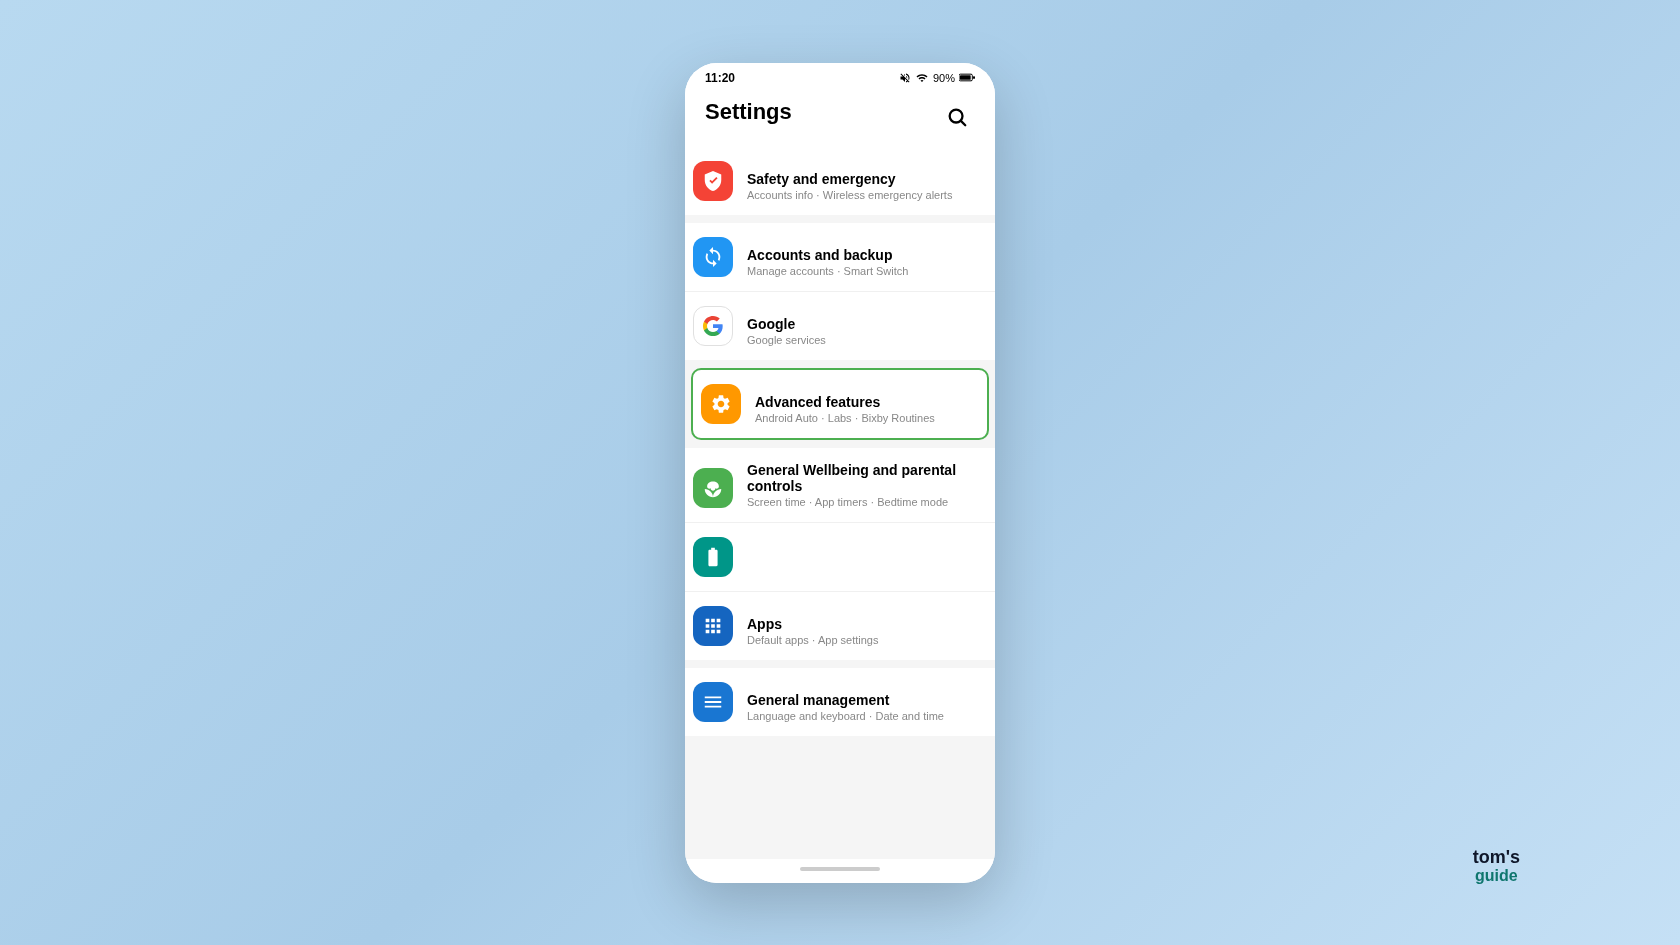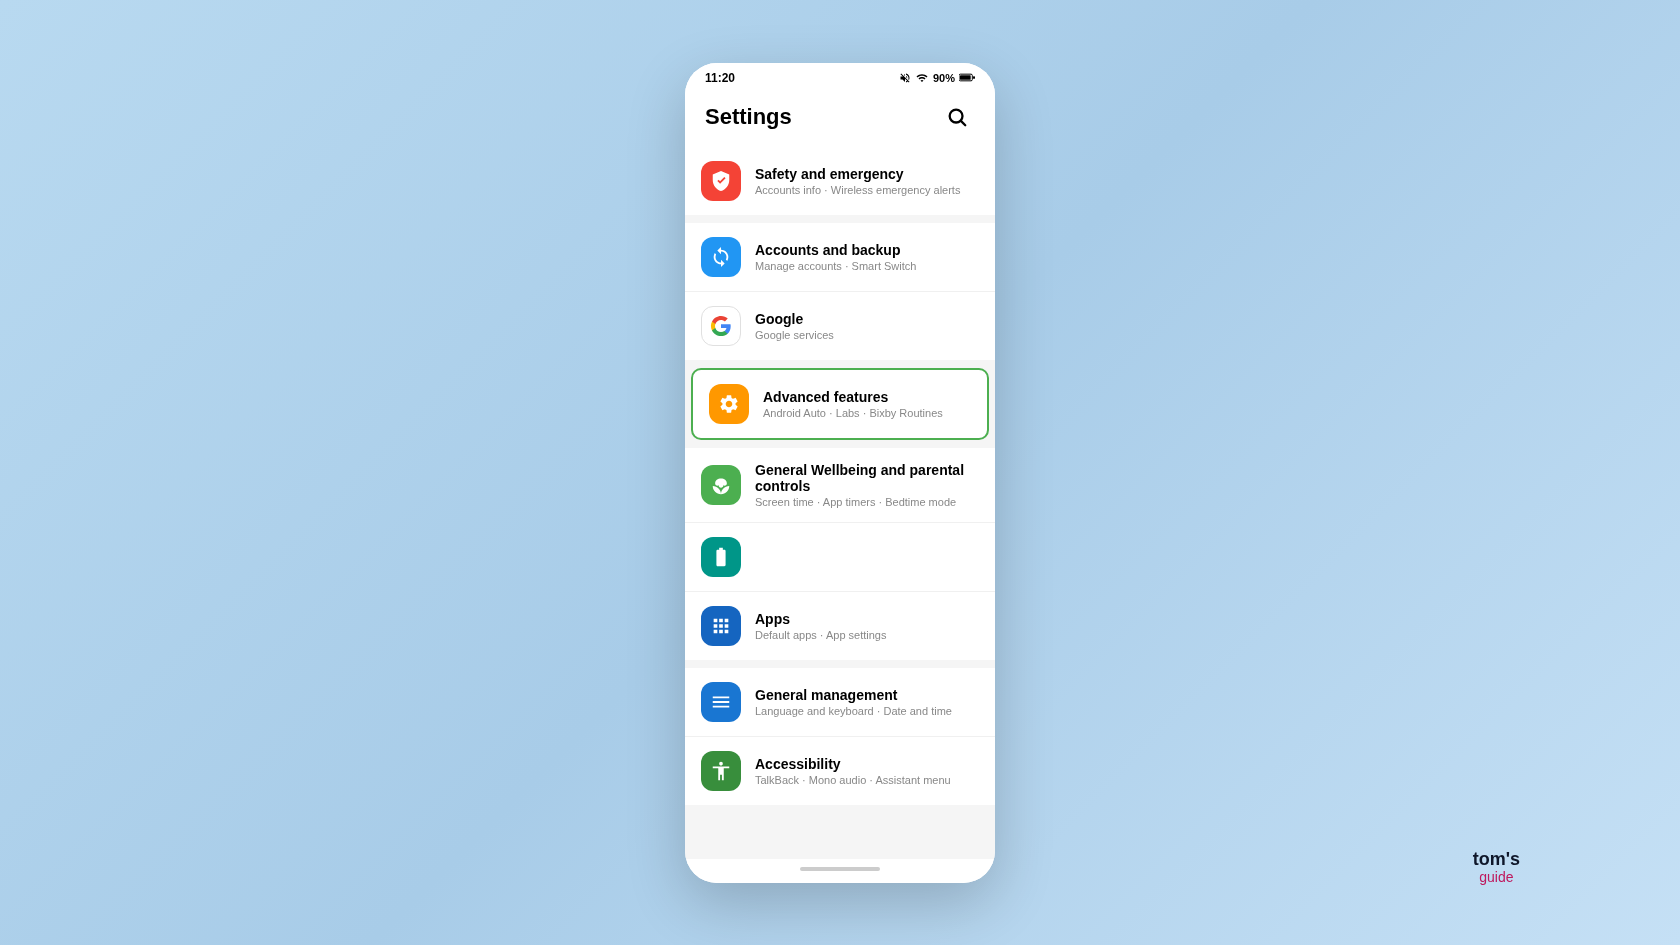--- a/index.html
+++ b/index.html
@@ -43,21 +43,21 @@
       display: flex;
       align-items: center;
       gap: 4px;
       font-size: 11px;
     }
 
     
     .header {
       display: flex;
       justify-content: space-between;
-      align-items: center;
+      align-items: flex-start;
       padding: 10px 20px 12px;
       background: #fff;
       flex-shrink: 0;
     }
 
     .header-title {
       font-size: 22px;
       font-weight: 700;
       color: #000;
     }
@@ -80,22 +80,22 @@
 
     .settings-list::-webkit-scrollbar { display: none; }
 
     .settings-group {
       background: #fff;
       margin-bottom: 8px;
     }
 
     .settings-item {
       display: flex;
-      align-items: center;
-      padding: 14px 16px;
+      align-items: flex-end;
+      padding: 14px 8px;
       border-bottom: 1px solid #f0f0f0;
       cursor: pointer;
       background: #fff;
     }
 
     .settings-item:last-child {
       border-bottom: none;
     }
 
     .icon-wrapper {
@@ -161,23 +161,23 @@
       line-height: 1.1;
     }
 
     .toms-guide-top {
       font-size: 18px;
       font-weight: 700;
       color: #0f172a;
     }
 
     .toms-guide-bottom {
-      font-size: 14px;
-      font-weight: 400;
-      color: #be185d;
+      font-size: 16px;
+      font-weight: 700;
+      color: #0f766e;
     }
 
     
     .svg-icon {
       width: 22px;
       height: 22px;
     }
   </style>
 </head>
 <body>
@@ -189,21 +189,21 @@
     <div class="status-icons">
 
       <svg width="12" height="12" viewBox="0 0 24 24" fill="currentColor">
         <path d="M16.5 12c0-1.77-1.02-3.29-2.5-4.03v2.21l2.45 2.45c.03-.2.05-.41.05-.63zm2.5 0c0 .94-.2 1.82-.54 2.64l1.51 1.51C20.63 14.91 21 13.5 21 12c0-4.28-2.99-7.86-7-8.77v2.06c2.89.86 5 3.54 5 6.71zM4.27 3L3 4.27 7.73 9H3v6h4l5 5v-6.73l4.25 4.25c-.67.52-1.42.93-2.25 1.18v2.06c1.38-.31 2.63-.95 3.69-1.81L19.73 21 21 19.73l-9-9L4.27 3zM12 4L9.91 6.09 12 8.18V4z"></path>
       </svg>
 
       <svg width="14" height="12" viewBox="0 0 24 24" fill="currentColor">
         <path d="M1 9l2 2c4.97-4.97 13.03-4.97 18 0l2-2C16.93 2.93 7.08 2.93 1 9zm8 8l3 3 3-3c-1.65-1.66-4.34-1.66-6 0zm-4-4l2 2c2.76-2.76 7.24-2.76 10 0l2-2C15.14 9.14 8.87 9.14 5 13z"></path>
       </svg>
 
-      <span style="font-size:11px; font-weight:700;">90%</span>
+      <span style="font-size:11px; font-weight:400;">90%</span>
       <svg width="16" height="11" viewBox="0 0 24 12">
         <rect x="0" y="1" width="20" height="10" rx="2" ry="2" fill="none" stroke="#000" stroke-width="1.5"></rect>
         <rect x="21" y="4" width="3" height="4" rx="1" fill="#000"></rect>
         <rect x="1.5" y="2.5" width="16" height="7" rx="1" fill="#000"></rect>
       </svg>
     </div>
   </div>
 
   <div class="header">
     <span class="header-title">Settings</span>
@@ -310,31 +310,20 @@
         <div class="icon-wrapper icon-blue-mid">
           <svg width="22" height="22" viewBox="0 0 24 24" fill="white">
             <path d="M3 18h18v-2H3v2zm0-5h18v-2H3v2zm0-7v2h18V6H3z"></path>
           </svg>
         </div>
         <div class="item-text">
           <div class="item-title">General management</div>
           <div class="item-subtitle">Language and keyboard · Date and time</div>
         </div>
       </div>
-      <div class="settings-item">
-        <div class="icon-wrapper icon-green-dark">
-          <svg width="22" height="22" viewBox="0 0 24 24" fill="white">
-            <path d="M12 2c1.1 0 2 .9 2 2s-.9 2-2 2-2-.9-2-2 .9-2 2-2zm9 7h-6v13h-2v-6h-2v6H9V9H3V7h18v2z"></path>
-          </svg>
-        </div>
-        <div class="item-text">
-          <div class="item-title">Accessibility</div>
-          <div class="item-subtitle">TalkBack · Mono audio · Assistant menu</div>
-        </div>
-      </div>
     </div>
 
   </div>
 
   <div class="bottom-bar">
     <div class="home-indicator"></div>
   </div>
 </div>
 
 <div class="toms-guide">

